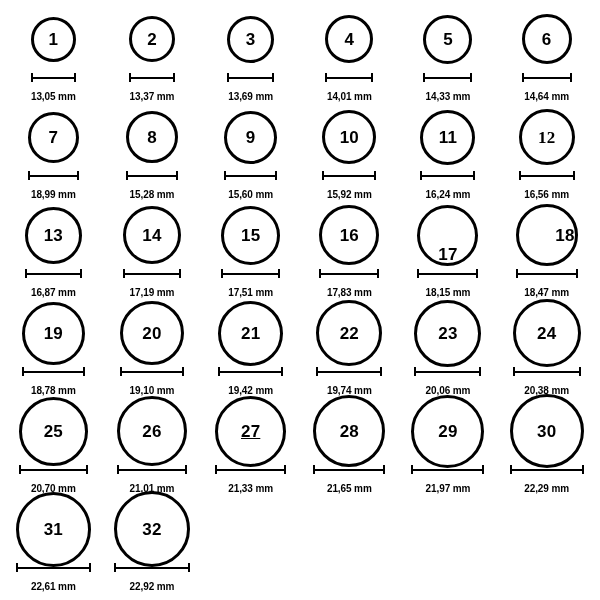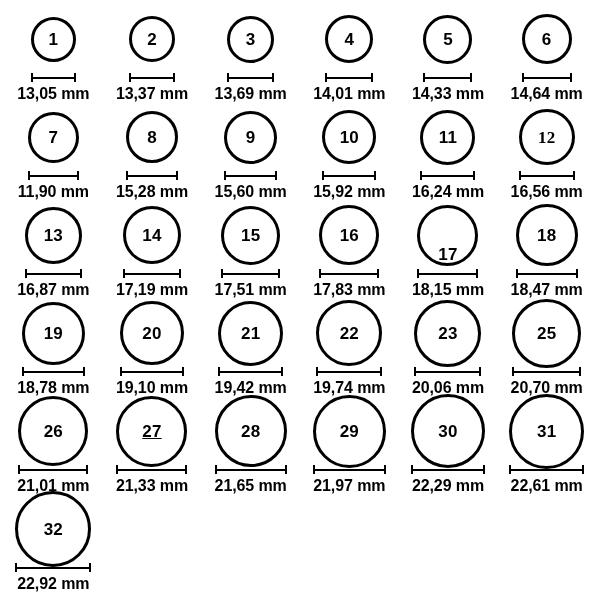--- a/index.html
+++ b/index.html
@@ -76,22 +76,22 @@
   .dim-cap {
     position: absolute;
     top: 0;
     width: 2px;
     height: 9px;
     background: #000000;
   }
   .dim-cap.left { left: 0; }
   .dim-cap.right { right: 0; }
   .mm {
-    margin-top: 3px;
-    font-size: 16px;
+    margin-top: 9px;
+    font-size: 10px;
     font-weight: bold;
     color: #000000;
     white-space: nowrap;
     letter-spacing: -0.1px;
   }
 </style>
 </head>
 <body>
 
 <div id="chart">
@@ -178,21 +178,21 @@
         <div class="ring-wrap">
           <div class="ring" style="width: 51px; height: 51px;">
             <span class="ring-label">7</span>
           </div>
         </div>
         <div class="dim" style="width: 51px;">
           <div class="dim-line" style="width: 51px;"></div>
           <div class="dim-cap left"></div>
           <div class="dim-cap right"></div>
         </div>
-        <div class="mm">11,90 mm</div>
+        <div class="mm">18,99 mm</div>
       </div>
       <div class="cell">
         <div class="ring-wrap">
           <div class="ring" style="width: 52px; height: 52px;">
             <span class="ring-label">8</span>
           </div>
         </div>
         <div class="dim" style="width: 52px;">
           <div class="dim-line" style="width: 52px;"></div>
           <div class="dim-cap left"></div>
@@ -312,21 +312,21 @@
         </div>
         <div class="dim" style="width: 61px;">
           <div class="dim-line" style="width: 61px;"></div>
           <div class="dim-cap left"></div>
           <div class="dim-cap right"></div>
         </div>
         <div class="mm">18,15 mm</div>
       </div>
       <div class="cell">
         <div class="ring-wrap">
-          <div class="ring" style="width: 62px; height: 62px;">
+          <div class="ring" style="width: 62px; height: 62px; justify-content: flex-end;">
             <span class="ring-label">18</span>
           </div>
         </div>
         <div class="dim" style="width: 62px;">
           <div class="dim-line" style="width: 62px;"></div>
           <div class="dim-cap left"></div>
           <div class="dim-cap right"></div>
         </div>
         <div class="mm">18,47 mm</div>
       </div>
@@ -387,20 +387,33 @@
           <div class="ring" style="width: 67px; height: 67px;">
             <span class="ring-label">23</span>
           </div>
         </div>
         <div class="dim" style="width: 67px;">
           <div class="dim-line" style="width: 67px;"></div>
           <div class="dim-cap left"></div>
           <div class="dim-cap right"></div>
         </div>
         <div class="mm">20,06 mm</div>
+      </div>
+      <div class="cell">
+        <div class="ring-wrap">
+          <div class="ring" style="width: 68px; height: 68px;">
+            <span class="ring-label">24</span>
+          </div>
+        </div>
+        <div class="dim" style="width: 68px;">
+          <div class="dim-line" style="width: 68px;"></div>
+          <div class="dim-cap left"></div>
+          <div class="dim-cap right"></div>
+        </div>
+        <div class="mm">20,38 mm</div>
       </div>
       <div class="cell">
         <div class="ring-wrap">
           <div class="ring" style="width: 69px; height: 69px;">
             <span class="ring-label">25</span>
           </div>
         </div>
         <div class="dim" style="width: 69px;">
           <div class="dim-line" style="width: 69px;"></div>
           <div class="dim-cap left"></div>

